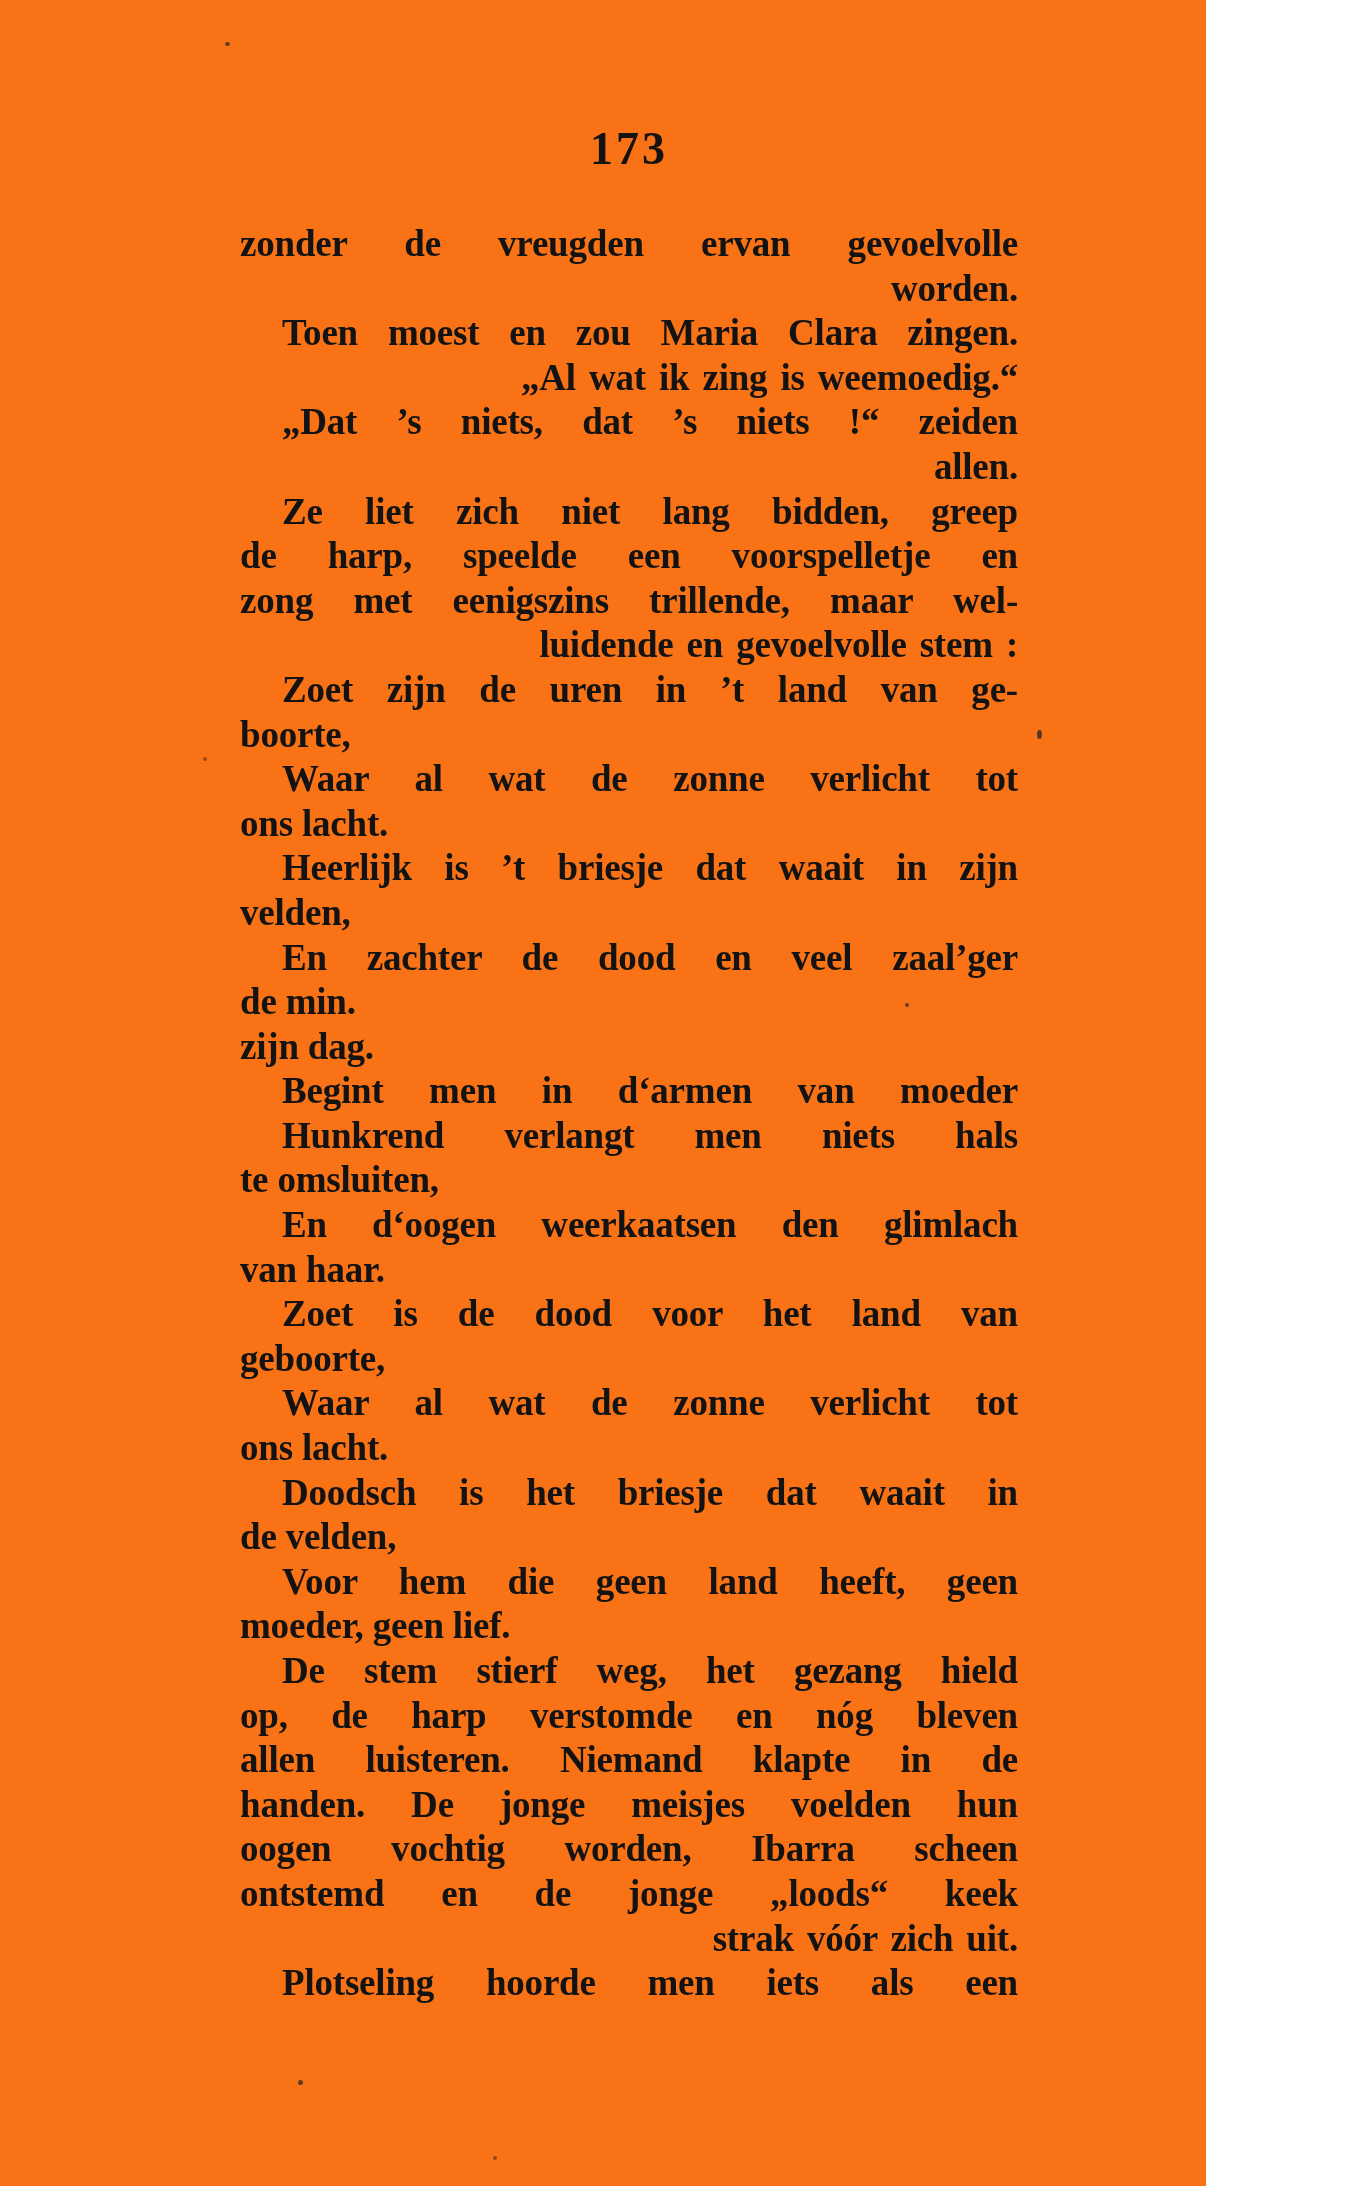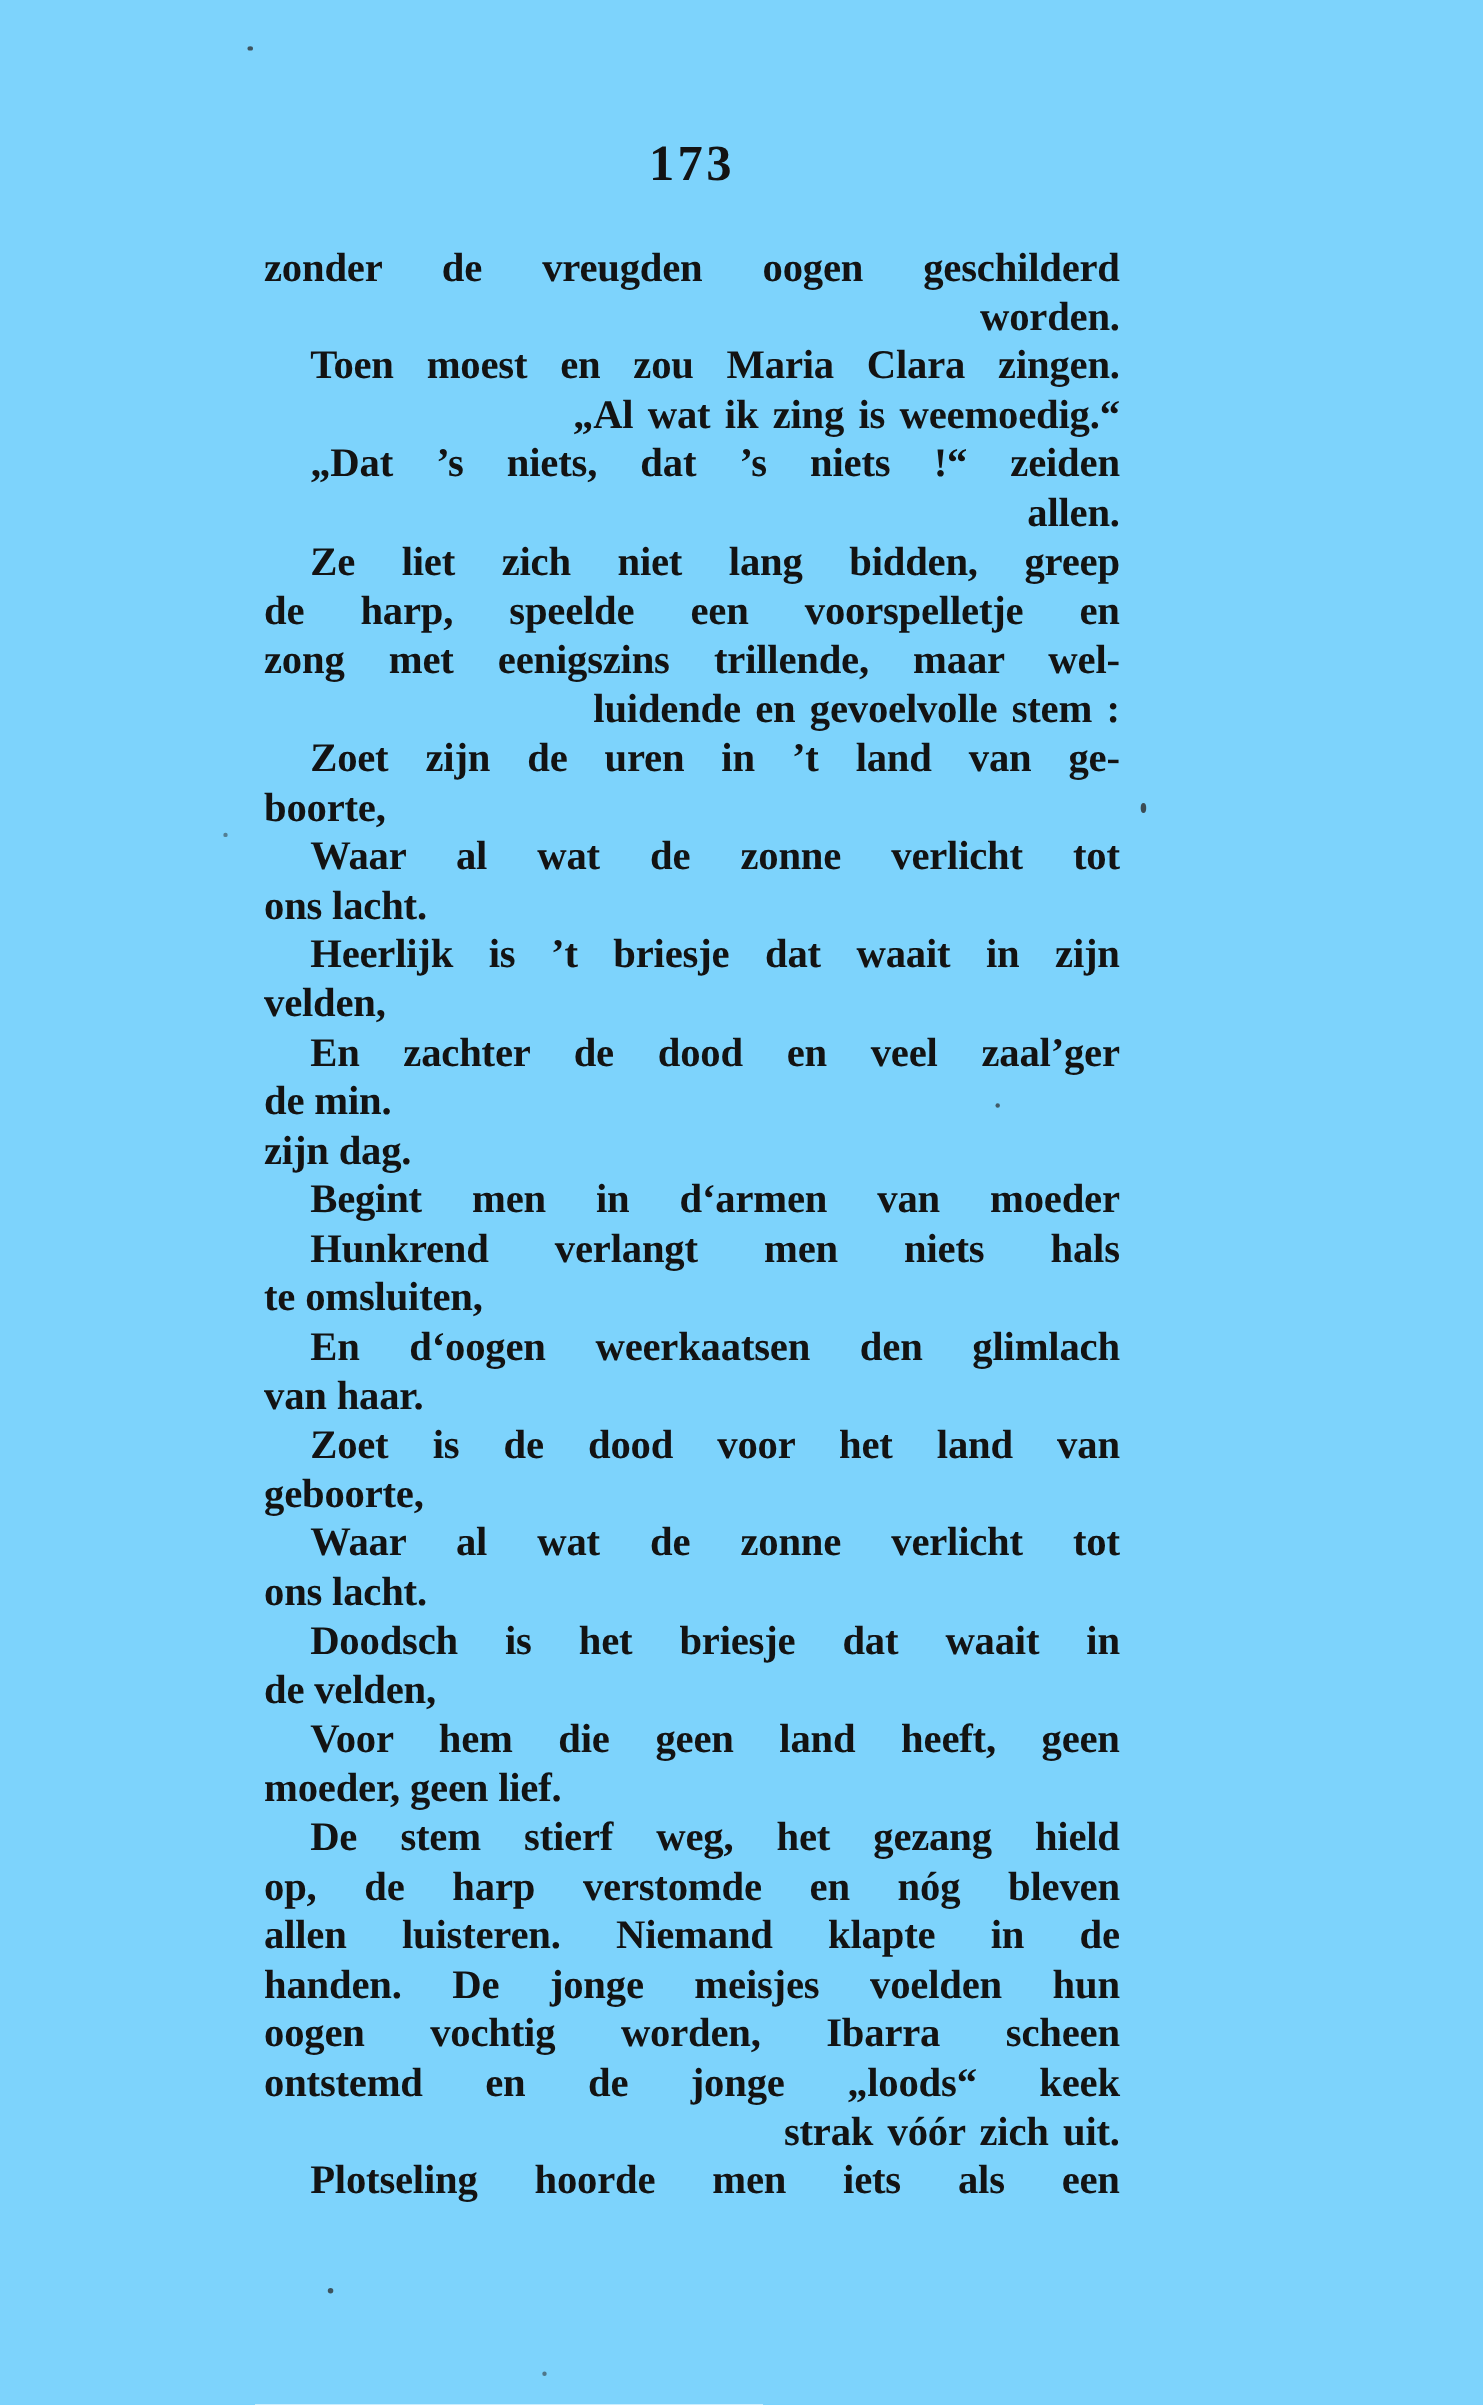--- a/index.html
+++ b/index.html
@@ -1,20 +1,20 @@
 <!DOCTYPE html>
 <html><head>
 <meta charset="utf-8">
 <style>
   html, body { margin: 0; padding: 0; background: #ffffff; }
   .page {
     position: relative;
-    width: 1348px;
+    width: 1206px;
     height: 2186px;
-    background: #7dd3fc;
+    background: #f97316;
     overflow: hidden;
     font-family: "Liberation Serif", "DejaVu Serif", serif;
   }
   .pageno {
     position: absolute;
     left: 240px;
     top: 126px;
     width: 778px;
     text-align: center;
     font-weight: 700;
@@ -44,21 +44,21 @@
     background: #2a2a2a;
     border-radius: 50%;
   }
 </style>
 </head>
 <body>
 
 <div class="page">
   <div class="pageno">173</div>
   <div class="textblock" id="textblock">
-      <div class="ln j">zonder de vreugden oogen geschilderd</div>
+      <div class="ln j">zonder de vreugden ervan gevoelvolle</div>
       <div class="ln l">worden.</div>
       <div class="ln j in">Toen moest en zou Maria Clara zingen.</div>
       <div class="ln l in">„Al wat ik zing is weemoedig.“</div>
       <div class="ln j in">„Dat ’s niets, dat ’s niets !“ zeiden</div>
       <div class="ln l">allen.</div>
       <div class="ln j in">Ze liet zich niet lang bidden, greep</div>
       <div class="ln j">de harp, speelde een voorspelletje en</div>
       <div class="ln j">zong met eenigszins trillende, maar wel-</div>
       <div class="ln l">luidende en gevoelvolle stem :</div>
       <div class="ln j in">Zoet zijn de uren in ’t land van ge-</div>

